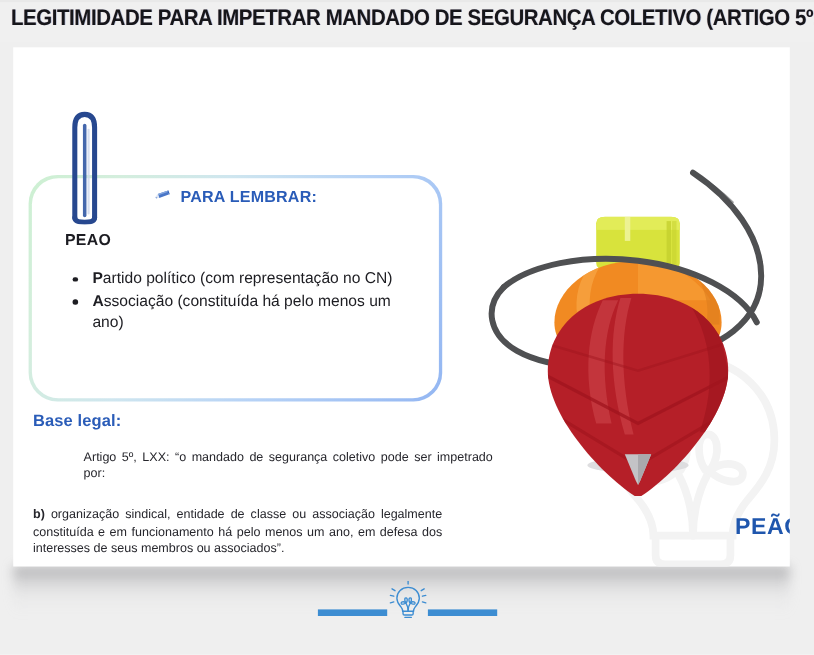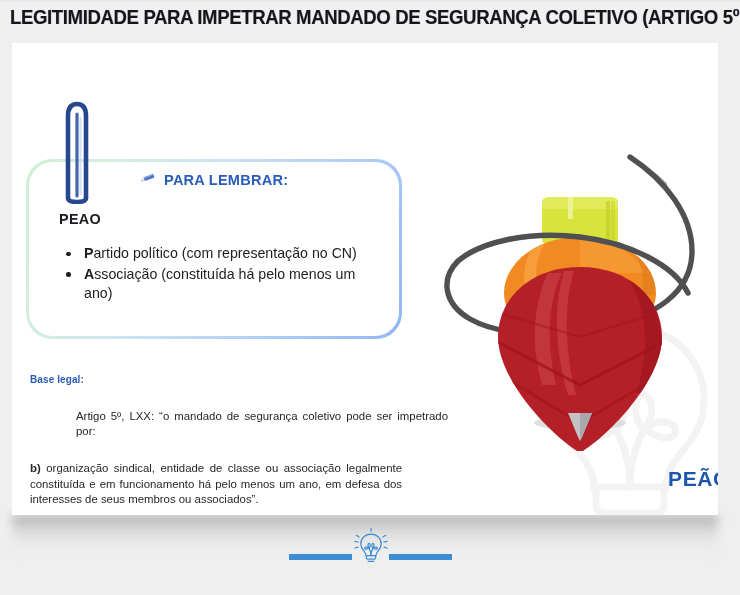--- a/index.html
+++ b/index.html
@@ -75,21 +75,21 @@
     right: -18px; bottom: -34px;
     width: 210px; height: 250px;
     opacity: 1;
     pointer-events: none;
   }
 
   
   #callout-wrap {
     position: absolute;
     left: 14px; top: 116px;
-    width: 376px; height: 180px;
+    width: 376px; height: 206px;
   }
   #callout-border {
     position: absolute;
     inset: 0;
     border-radius: 26px;
     padding: 2.6px;
     background: linear-gradient(118deg,
         #cdf0d2 0%,
         #d4eedd 17%,
         #cfe6ef 38%,
@@ -157,21 +157,21 @@
     position: absolute;
     left: 48px; top: 55px;
     width: 34px; height: 106px;
     pointer-events: none;
   }
 
   
   #base-legal-title {
     position: absolute;
     left: 18px; top: 331px;
-    font-size: 10px;
+    font-size: 15px;
     font-weight: bold;
     color: #2a5cb8;
     letter-spacing: 0.1px;
   }
   #base-legal-quote {
     position: absolute;
     left: 18px; top: 366px;
     width: 372px;
     font-size: 11.4px;
     line-height: 15.4px;

